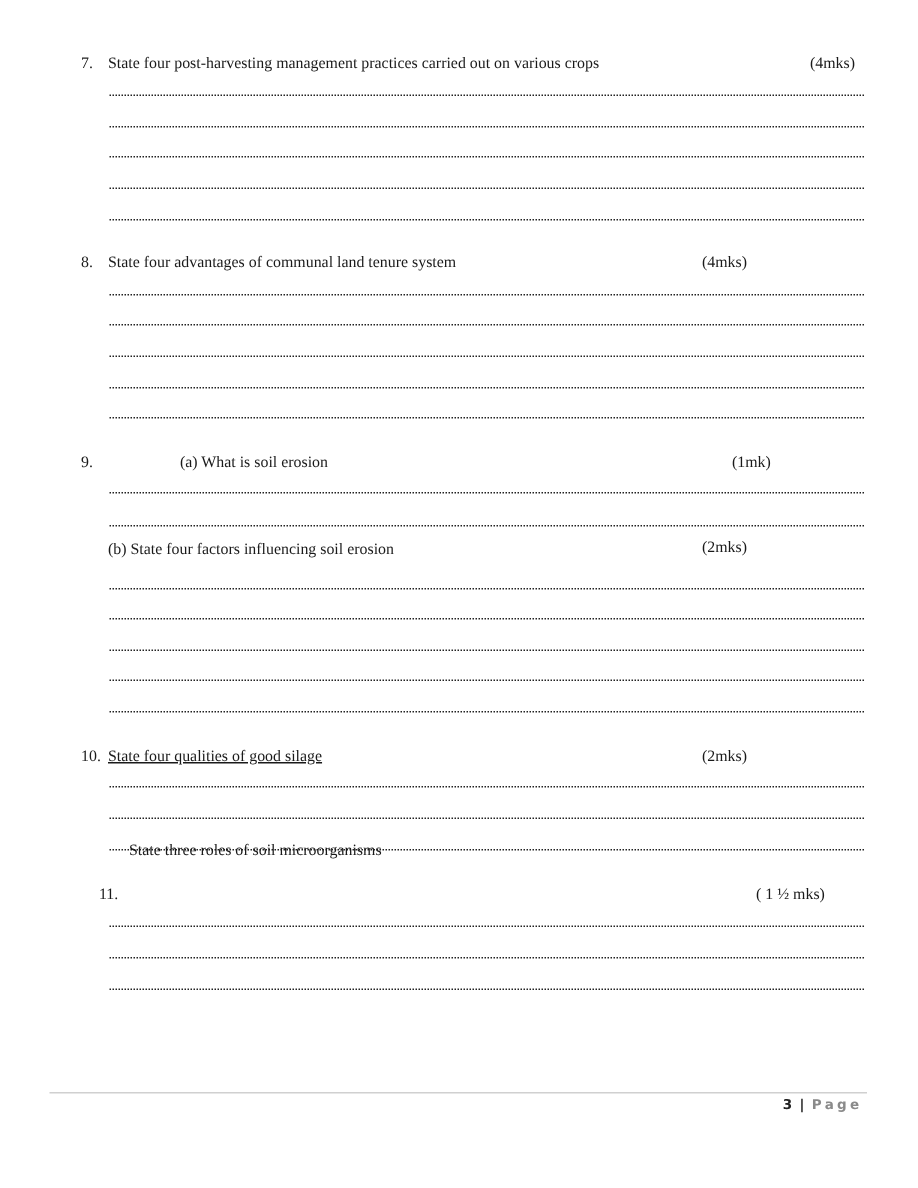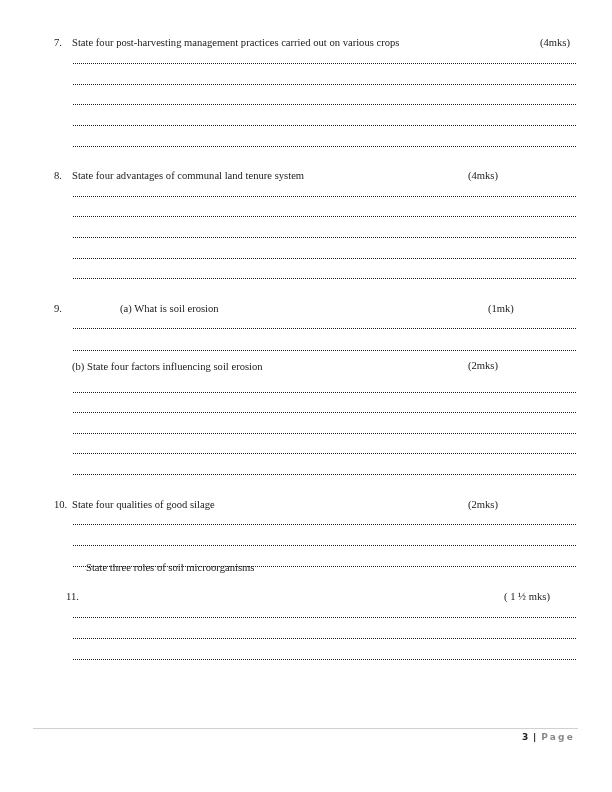--- a/index.html
+++ b/index.html
@@ -111,21 +111,21 @@
       <div class="answer-line" style="top:392px;"></div>
       <div class="answer-line" style="top:412px;"></div>
       <div class="answer-line" style="top:433px;"></div>
       <div class="answer-line" style="top:453px;"></div>
       <div class="answer-line" style="top:474px;"></div>
     </div>
   </div>
 
   <div>
     <span class="qnum" style="left:54px; top:499px;">10.</span>
-    <span class="qtext" style="left:72px; top:499px;">State four qualities of good silage</span>
+    <span class="qtext" style="left:72px; top:499px;text-decoration:underline;">State four qualities of good silage</span>
     <span class="marks" style="left:468px; top:499px;">(2mks)</span>
     <div class="answer-line" style="top:524px;"></div>
     <div class="answer-line" style="top:545px;"></div>
     <div class="answer-line" style="top:566px;"></div>
   </div>
 
   <div>
     <span class="qnum" style="left:54px; top:591px;margin-left:12px;">11.</span>
     <span class="qtext" style="left:72px; top:562px;margin-left:14px;">State three roles of soil microorganisms</span>
     <span class="marks" style="left:504px; top:591px;">( 1 ½ mks)</span>

